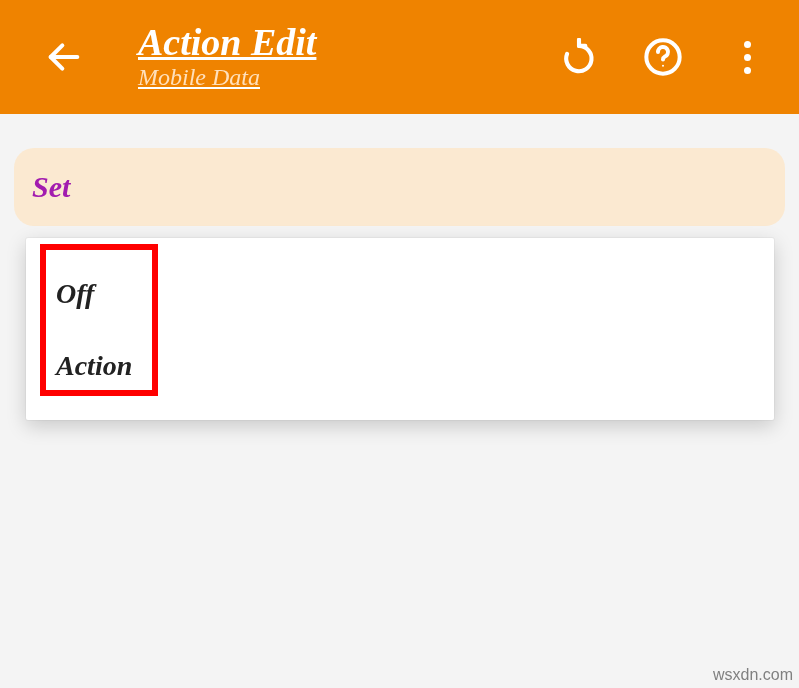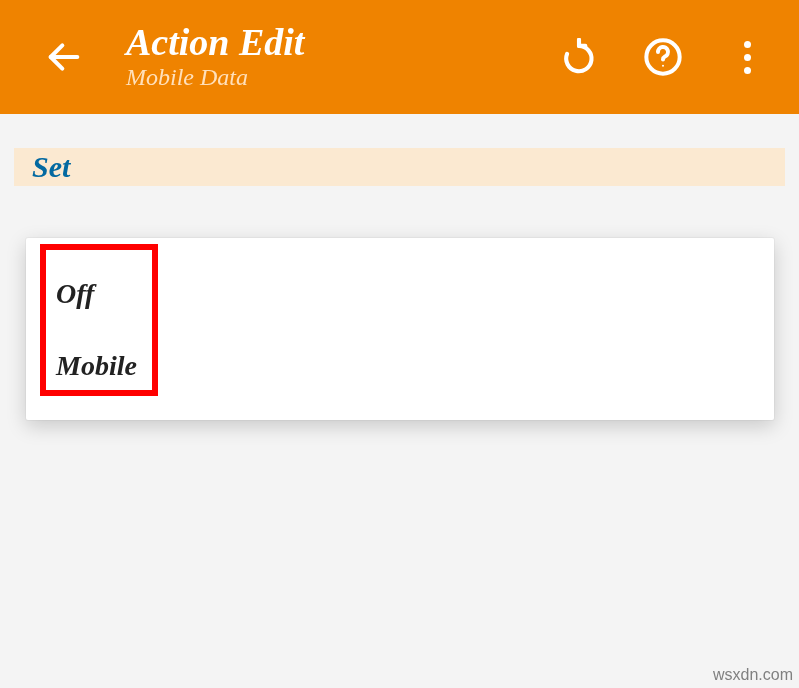--- a/index.html
+++ b/index.html
@@ -22,22 +22,23 @@
   .back-btn {
     width: 48px;
     height: 48px;
     display: flex;
     align-items: center;
     justify-content: center;
     cursor: pointer;
     margin-left: 20px;
   }
   .titles {
-    margin-left: 38px;
+    margin-left: 50px;
     flex: 1;
+    text-decoration: underline;
   }
   .title {
     font-size: 38px;
     font-weight: bold;
     font-style: italic;
     color: #fff;
     line-height: 1.05;
   }
   .subtitle {
     font-size: 24px;
@@ -68,25 +69,26 @@
   }
   .overflow-dots span {
     width: 7px; height: 7px; background: #fff; border-radius: 50%;
   }
   .content {
     padding: 20px 0 0 0;
   }
   .set-header {
     margin: 14px 14px 0 14px;
     background: #fbe9d1;
-    padding: 2px 18px;
+    padding: 22px 18px;
     font-size: 30px;
     font-weight: bold;
     font-style: italic;
-    color: #0369a1;
+    color: #a21caf;
+    border-radius: 20px;
   }
   .dropdown {
     position: absolute;
     left: 26px;
     top: 238px;
     width: 748px;
     background: #fff;
     box-shadow: 0 6px 20px rgba(0,0,0,0.18), 0 0 0 1px rgba(0,0,0,0.03);
     border-radius: 2px;
     padding: 20px 0 18px 0;
@@ -152,18 +154,18 @@
     </div>
   </div>
 </div>
 
 <div class="content">
   <div class="set-header">Set</div>
 </div>
 
 <div class="dropdown">
   <div class="dropdown-item">Off</div>
-  <div class="dropdown-item">Mobile</div>
+  <div class="dropdown-item">Action</div>
 </div>
 
 <div class="highlight-box"></div>
 
 <div class="watermark">wsxdn.com</div>
 
 </body></html>

